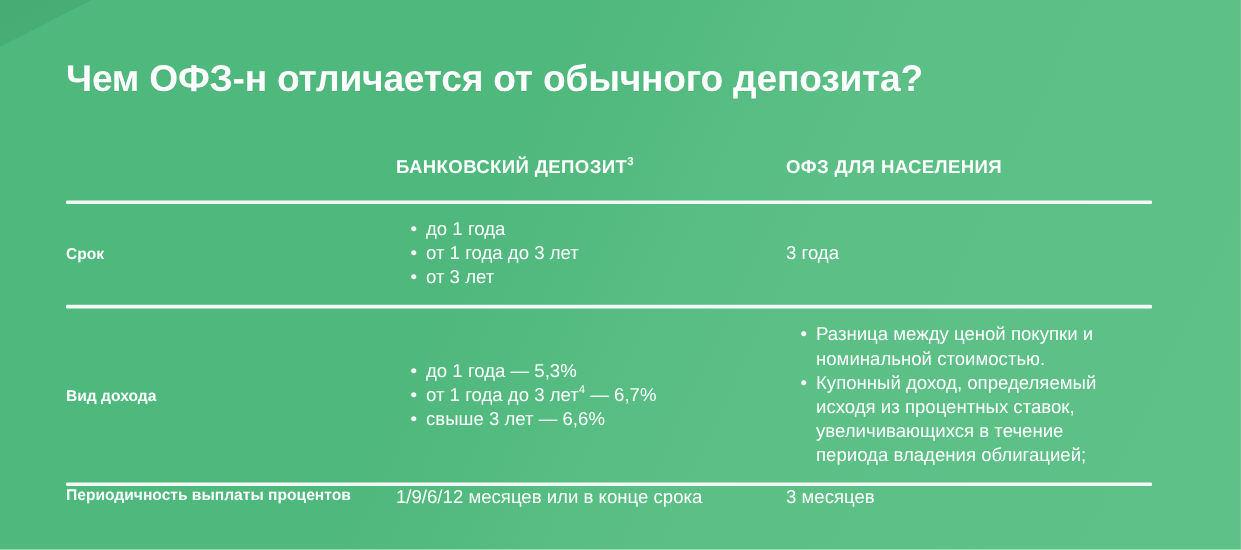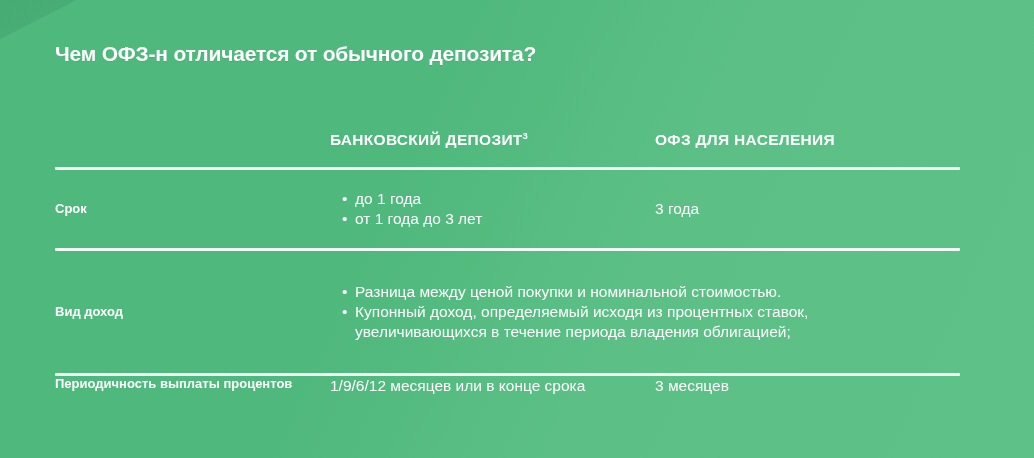--- a/index.html
+++ b/index.html
@@ -26,21 +26,21 @@
     top: 0;
     width: 90px;
     height: 46px;
     background: linear-gradient(to bottom right, rgba(40,125,85,0.22) 0%, rgba(40,125,85,0.18) 42%, rgba(40,125,85,0.0) 43%);
     pointer-events: none;
   }
   #headline {
     position: absolute;
     left: 55px;
     top: 28px;
-    font-size: 21px;
+    font-size: 31px;
     font-weight: 700;
     letter-spacing: -0.2px;
     line-height: 1.12;
     white-space: nowrap;
     text-shadow: 0 1px 0 rgba(0,0,0,0.05);
   }
 
   #table {
     position: absolute;
     left: 0;
@@ -151,29 +151,37 @@
     </div>
 
     <div class="divider"></div>
 
     <div class="row brow-1">
       <div class="col-label rowlabel">Срок</div>
       <div class="col-bank cellbody">
         <ul class="bullets">
           <li><span>до 1 года</span></li>
           <li><span>от 1 года до 3 лет</span></li>
+          <li><span>от 3 лет</span></li>
         </ul>
       </div>
       <div class="col-ofz cellbody">3 года</div>
     </div>
 
     <div class="divider"></div>
 
     <div class="row brow-2">
-      <div class="col-label rowlabel">Вид доход</div>
+      <div class="col-label rowlabel">Вид дохода</div>
+      <div class="col-bank cellbody">
+        <ul class="bullets">
+          <li><span>до 1 года — 5,3%</span></li>
+          <li><span>от 1 года до 3 лет</span><sup>4</sup><span> — 6,7%</span></li>
+          <li><span>свыше 3 лет — 6,6%</span></li>
+        </ul>
+      </div>
       <div class="col-ofz cellbody">
         <ul class="bullets">
           <li><span>Разница между ценой покупки и номинальной стоимостью.</span></li>
           <li><span>Купонный доход, определяемый исходя из процентных ставок, увеличивающихся в течение периода владения облигацией;</span></li>
         </ul>
       </div>
     </div>
 
     <div class="divider"></div>
 

